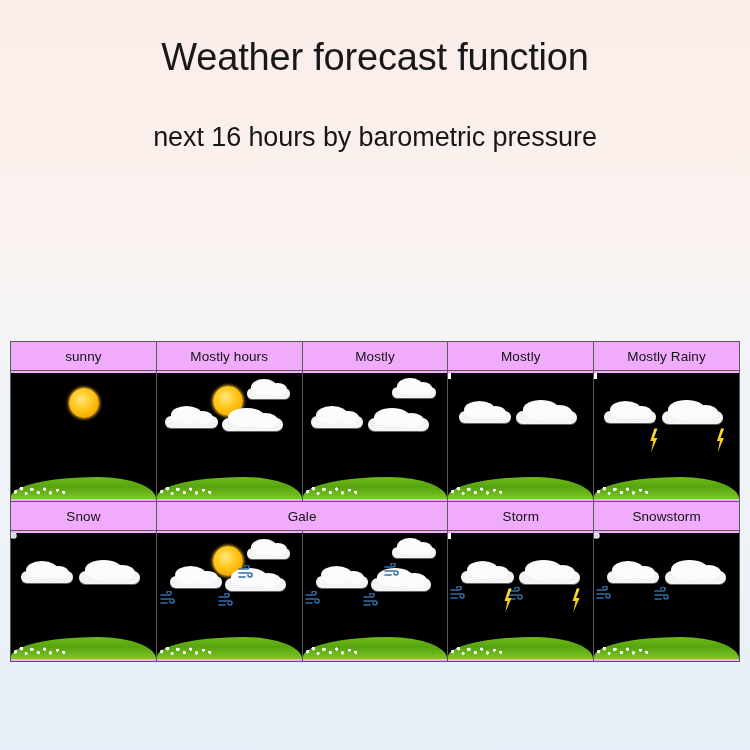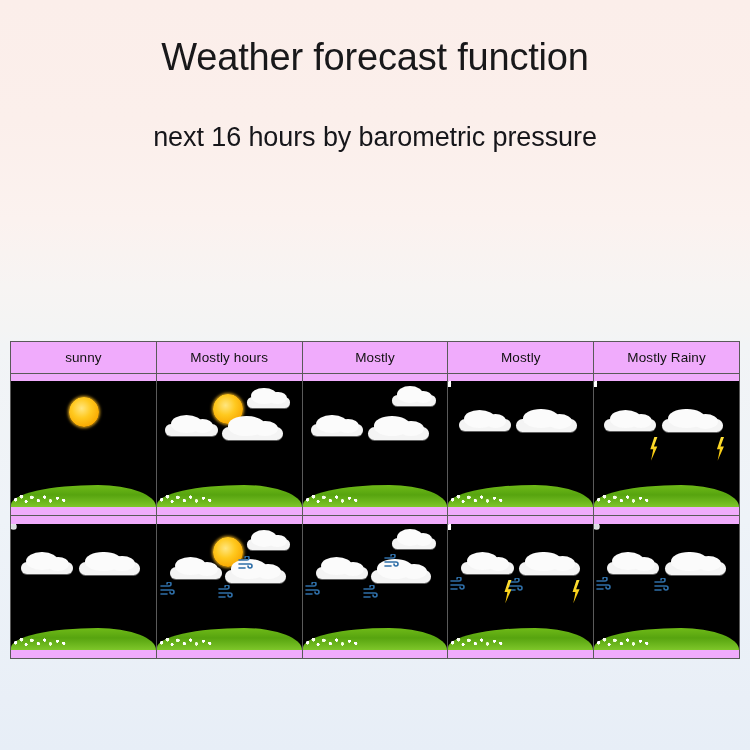--- a/index.html
+++ b/index.html
@@ -344,20 +344,26 @@
               <div class="drop" style="left:72%;top:66%;"></div>
               <div class="drop" style="left:52%;top:77%;"></div>
               <div class="drop" style="left:63%;top:78%;"></div>
               <div class="drop" style="left:74%;top:76%;"></div>
             </div>
             <div class="ground"></div>
           </div>
         </td>
       </tr>
 
+      <tr>
+        <td class="label-cell">Snow</td>
+        <td class="label-cell" colspan="2">Gale</td>
+        <td class="label-cell">Storm</td>
+        <td class="label-cell">Snowstorm</td>
+      </tr>
 
       <tr>
 
         <td class="art-cell">
           <div class="scene">
             <div class="cloud" style="left:7%;top:30%;width:36%;height:12px;"></div>
             <div class="cloud" style="left:47%;top:30%;width:42%;height:13px;"></div>
             <div class="flakes">
               <div class="flake" style="left:13%;top:53%;"></div>
               <div class="flake" style="left:32%;top:51%;"></div>

